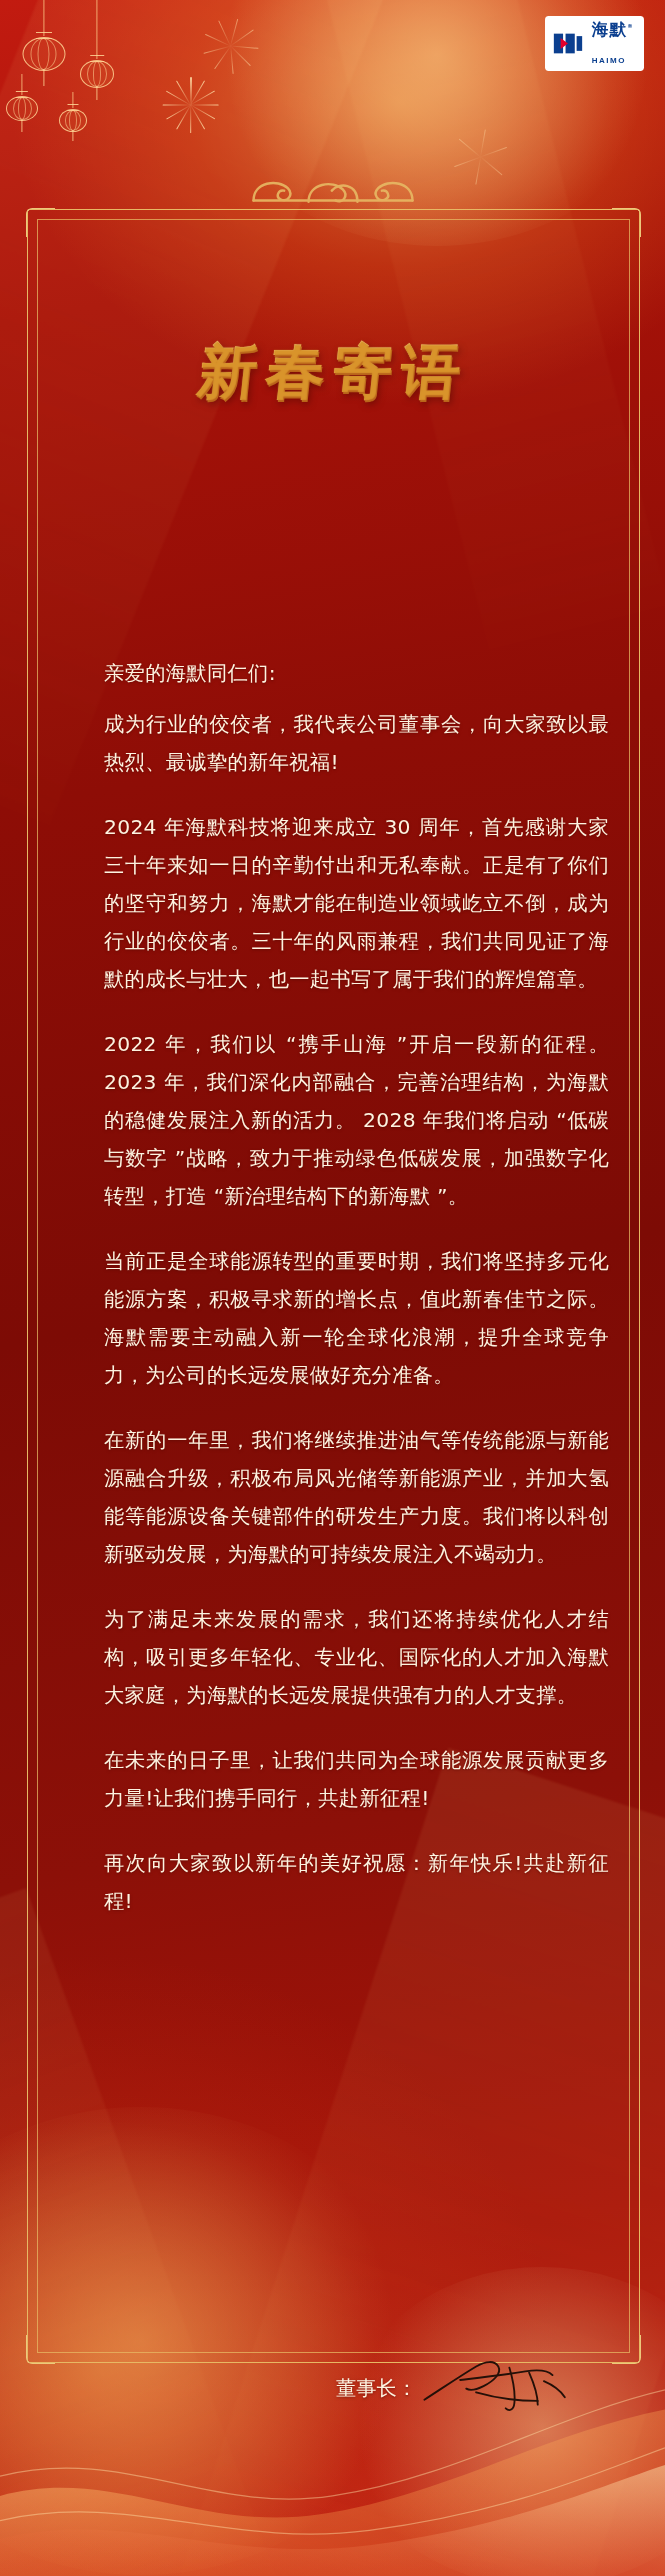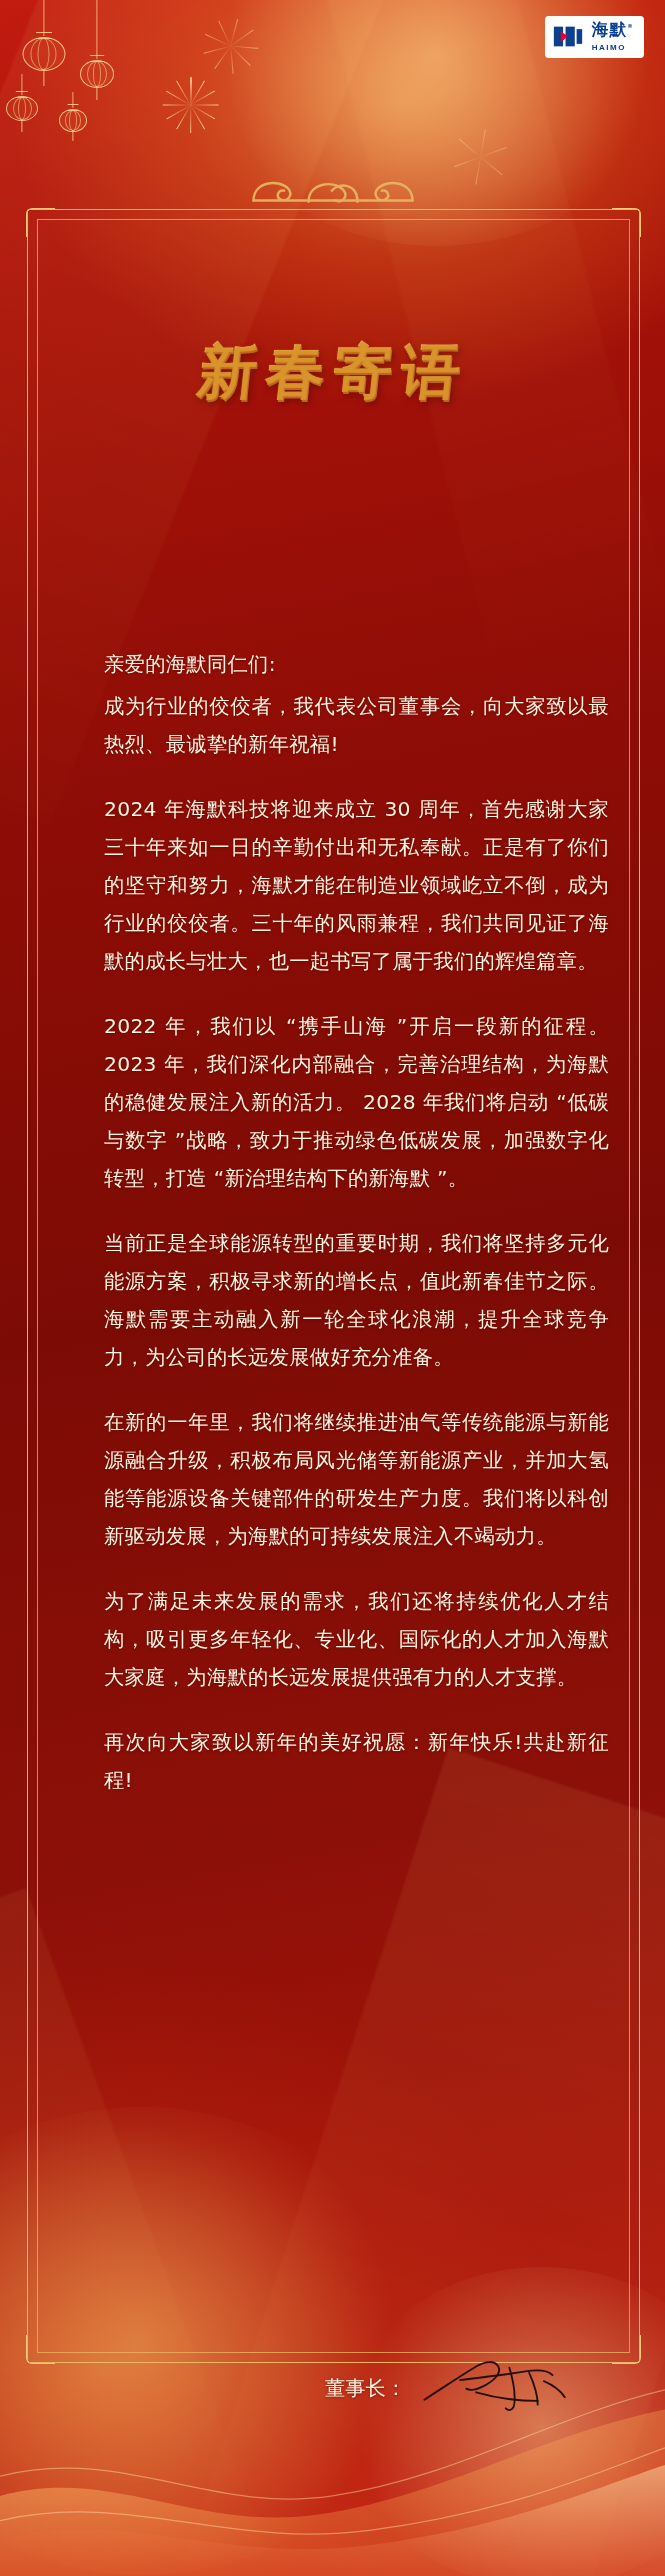--- a/index.html
+++ b/index.html
@@ -93,21 +93,21 @@
   .logo-mark {
     width: 32px; height: 25px; position: relative;
   }
   .logo-cn {
     font-size: 16.6px; color: #0b3f8f; font-weight: bold; line-height: 1;
     letter-spacing: 1.2px;
     font-family: "DejaVu Sans", "Liberation Sans", sans-serif;
   }
   .logo-en {
     font-size: 8px; color: #0b3f8f; font-weight: bold; letter-spacing: 1.5px;
-    margin-top: 4px;
+    margin-top: 17px;
   }
   .logo-r { font-size: 5.5px; color: #0b3f8f; vertical-align: super; }
 
   
   .frame {
     position: absolute;
     left: 27px; top: 209px;
     width: 611px; height: 2152px;
     border: 1.8px solid #e7b964;
     border-radius: 2.5px;
@@ -151,31 +151,30 @@
     left: 76px;
     top: 431px;
     width: 505px;
     color: #fdf3e0;
     font-family: "DejaVu Sans", "Liberation Sans", sans-serif;
     font-size: 20.3px;
     line-height: 38px;
     letter-spacing: 0.3px;
     text-shadow: 0 1.2px 2.5px rgba(80,8,4,0.6);
   }
-  .body-text p { margin: 4px 0 27px 0; text-align: justify; }
+  .body-text p { margin: 13px 0 27px 0; text-align: justify; }
   .body-text p.tight { margin-bottom: 0; }
 
   .sign-row {
     position: absolute;
     left: 76px; right: 68px;
     top: 2144px;
     display: flex;
     align-items: center;
     justify-content: flex-end;
-    gap: 11px;
   }
   .sign-label {
     color: #fdf3e0;
     font-family: "DejaVu Sans", "Liberation Sans", sans-serif;
     font-size: 20.3px;
     text-shadow: 0 1.2px 2.5px rgba(80,8,4,0.6);
   }
   .signature { width: 154px; height: 68px; }
 
   .bottom-wave {
@@ -294,20 +293,21 @@
     <div class="title">新春寄语</div>
 
     <div class="body-text">
       <p class="tight">亲爱的海默同仁们:</p>
       <p>成为行业的佼佼者，我代表公司董事会，向大家致以最热烈、最诚挚的新年祝福!</p>
       <p>2024 年海默科技将迎来成立 30 周年，首先感谢大家三十年来如一日的辛勤付出和无私奉献。正是有了你们的坚守和努力，海默才能在制造业领域屹立不倒，成为行业的佼佼者。三十年的风雨兼程，我们共同见证了海默的成长与壮大，也一起书写了属于我们的辉煌篇章。</p>
       <p>2022 年，我们以 “携手山海 ”开启一段新的征程。2023 年，我们深化内部融合，完善治理结构，为海默的稳健发展注入新的活力。 2028 年我们将启动 “低碳与数字 ”战略，致力于推动绿色低碳发展，加强数字化转型，打造 “新治理结构下的新海默 ”。</p>
       <p>当前正是全球能源转型的重要时期，我们将坚持多元化能源方案，积极寻求新的增长点，值此新春佳节之际。海默需要主动融入新一轮全球化浪潮，提升全球竞争力，为公司的长远发展做好充分准备。</p>
       <p>在新的一年里，我们将继续推进油气等传统能源与新能源融合升级，积极布局风光储等新能源产业，并加大氢能等能源设备关键部件的研发生产力度。我们将以科创新驱动发展，为海默的可持续发展注入不竭动力。</p>
       <p>为了满足未来发展的需求，我们还将持续优化人才结构，吸引更多年轻化、专业化、国际化的人才加入海默大家庭，为海默的长远发展提供强有力的人才支撑。</p>
+      <p>在未来的日子里，让我们共同为全球能源发展贡献更多力量!让我们携手同行，共赴新征程!</p>
       <p>再次向大家致以新年的美好祝愿：新年快乐!共赴新征程!</p>
     </div>
 
     <div class="sign-row">
       <div class="sign-label">董事长：</div>
       <div class="signature">
         <svg viewBox="0 0 250 110" width="154" height="68" aria-hidden="true">
           <g fill="none" stroke="#241008" stroke-width="3" stroke-linecap="round" stroke-linejoin="round">
             <path d="M12 74 C40 56 66 38 96 20 C112 11 126 10 132 20 C138 31 124 44 108 52 C96 58 86 60 80 56"></path>
             <path d="M70 42 C104 38 140 34 176 28 C196 25 212 26 220 34"></path>

